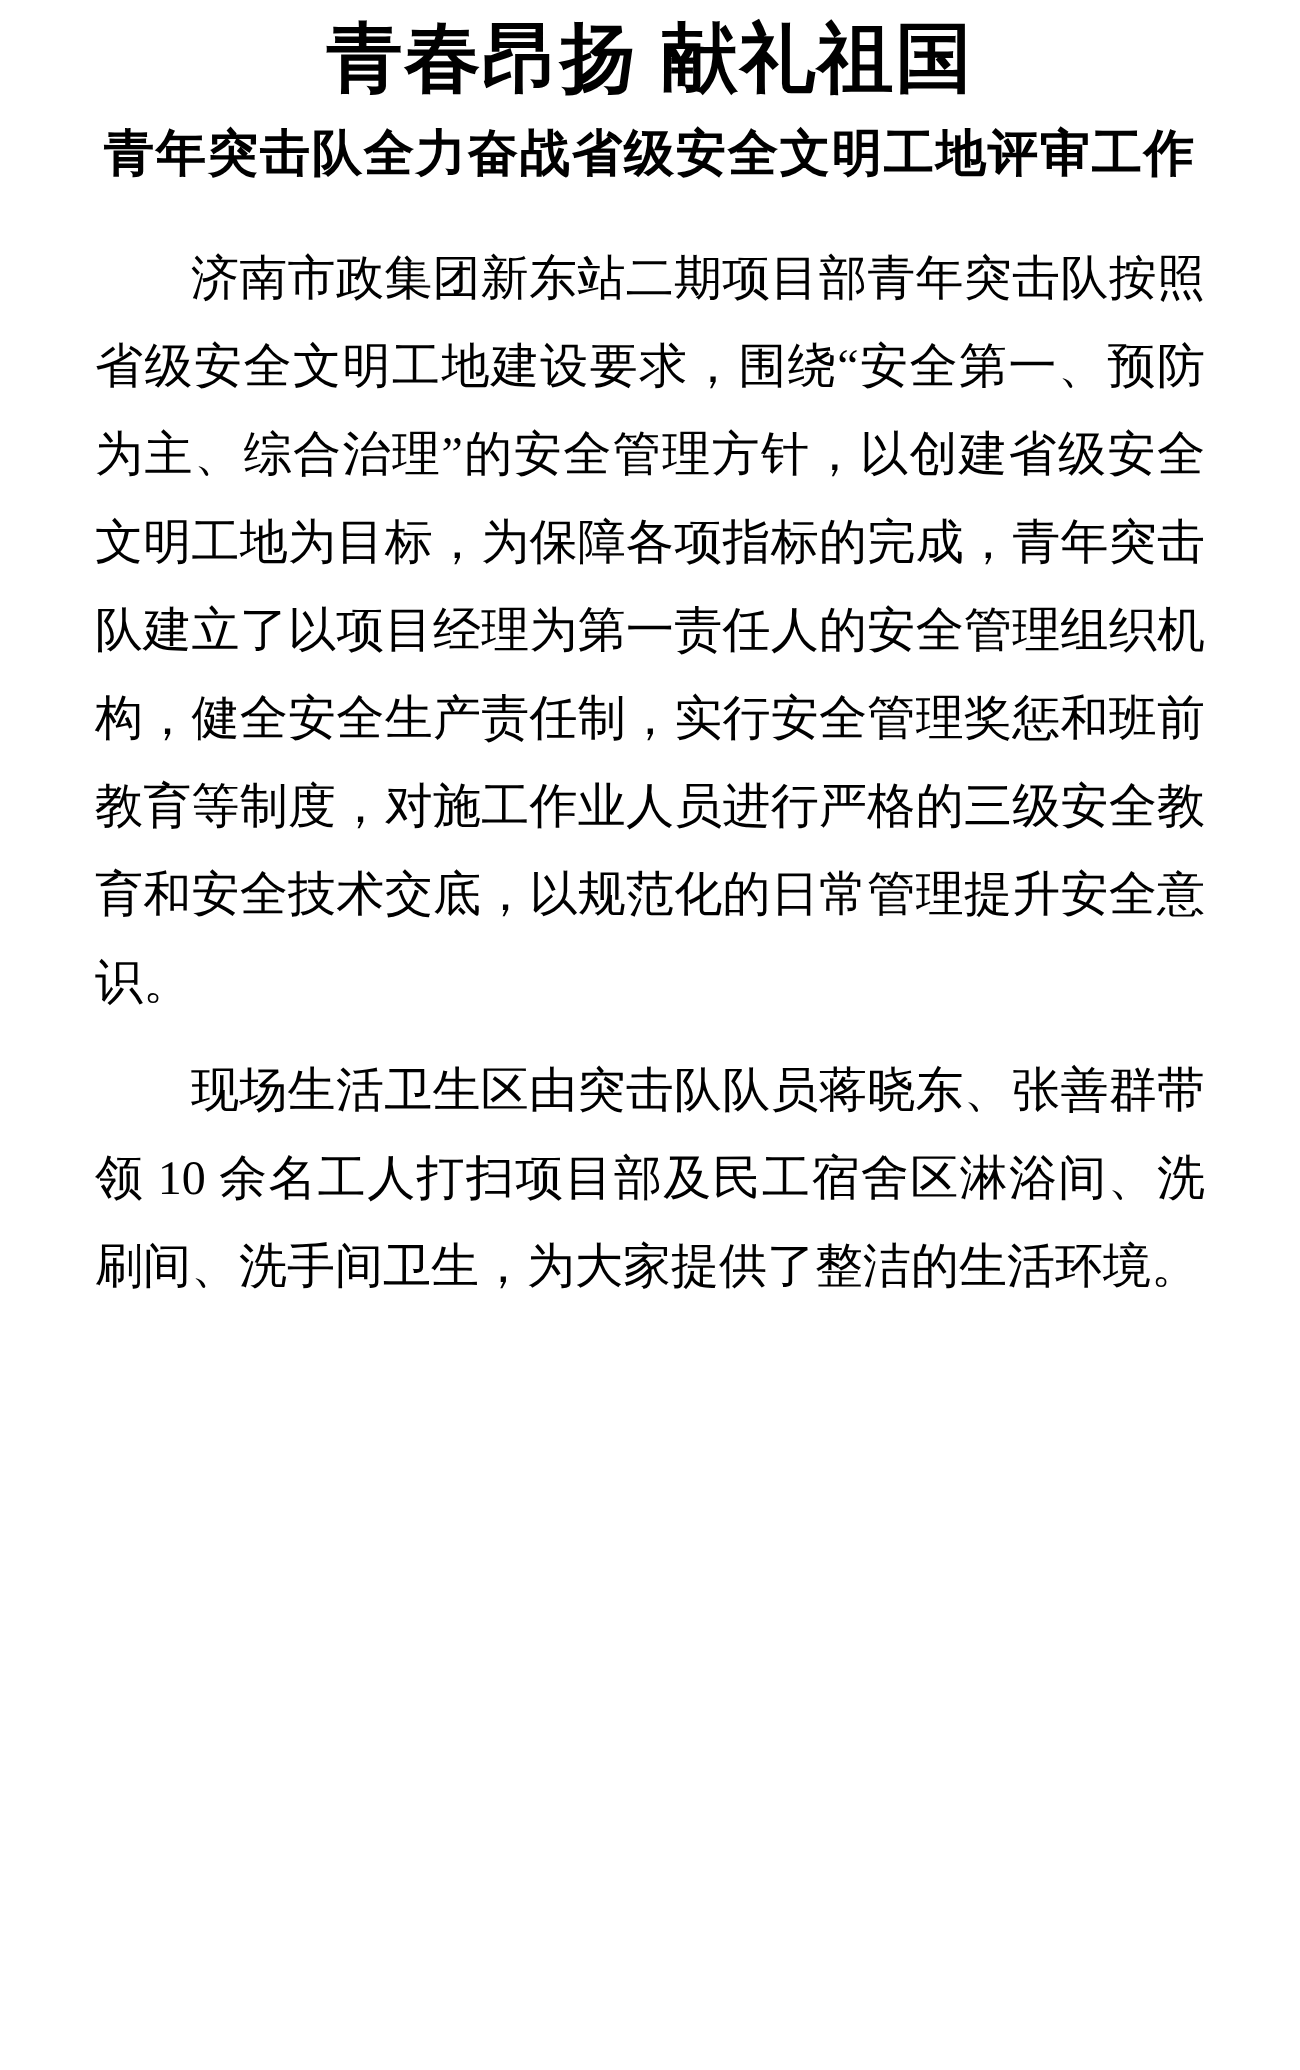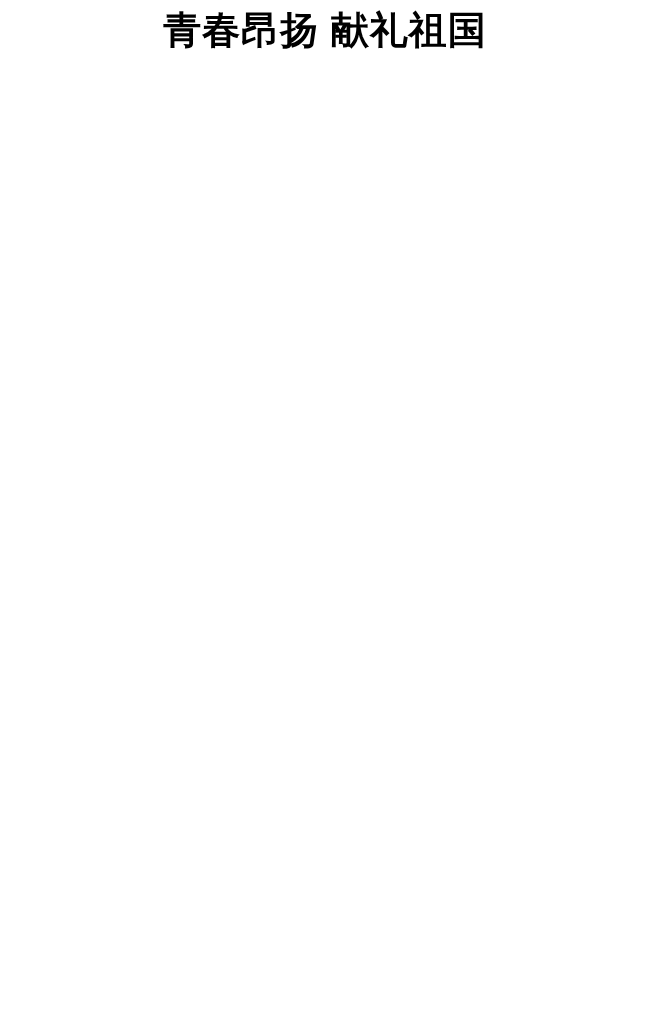--- a/index.html
+++ b/index.html
@@ -50,15 +50,18 @@
     text-justify: inter-ideograph;
     text-indent: 2em;
     word-break: break-all;
   }
 </style>
 </head>
 <body>
 
 <div class="page">
   <h1 class="doc-title">青春昂扬 献礼祖国</h1>
+  <h2 class="doc-subtitle">青年突击队全力奋战省级安全文明工地评审工作</h2>
   <div class="doc-body">
+    <p>济南市政集团新东站二期项目部青年突击队按照省级安全文明工地建设要求，围绕“安全第一、预防为主、综合治理”的安全管理方针，以创建省级安全文明工地为目标，为保障各项指标的完成，青年突击队建立了以项目经理为第一责任人的安全管理组织机构，健全安全生产责任制，实行安全管理奖惩和班前教育等制度，对施工作业人员进行严格的三级安全教育和安全技术交底，以规范化的日常管理提升安全意识。</p>
+    <p>现场生活卫生区由突击队队员蒋晓东、张善群带领 10 余名工人打扫项目部及民工宿舍区淋浴间、洗刷间、洗手间卫生，为大家提供了整洁的生活环境。</p>
   </div>
 </div>
 
 </body></html>

